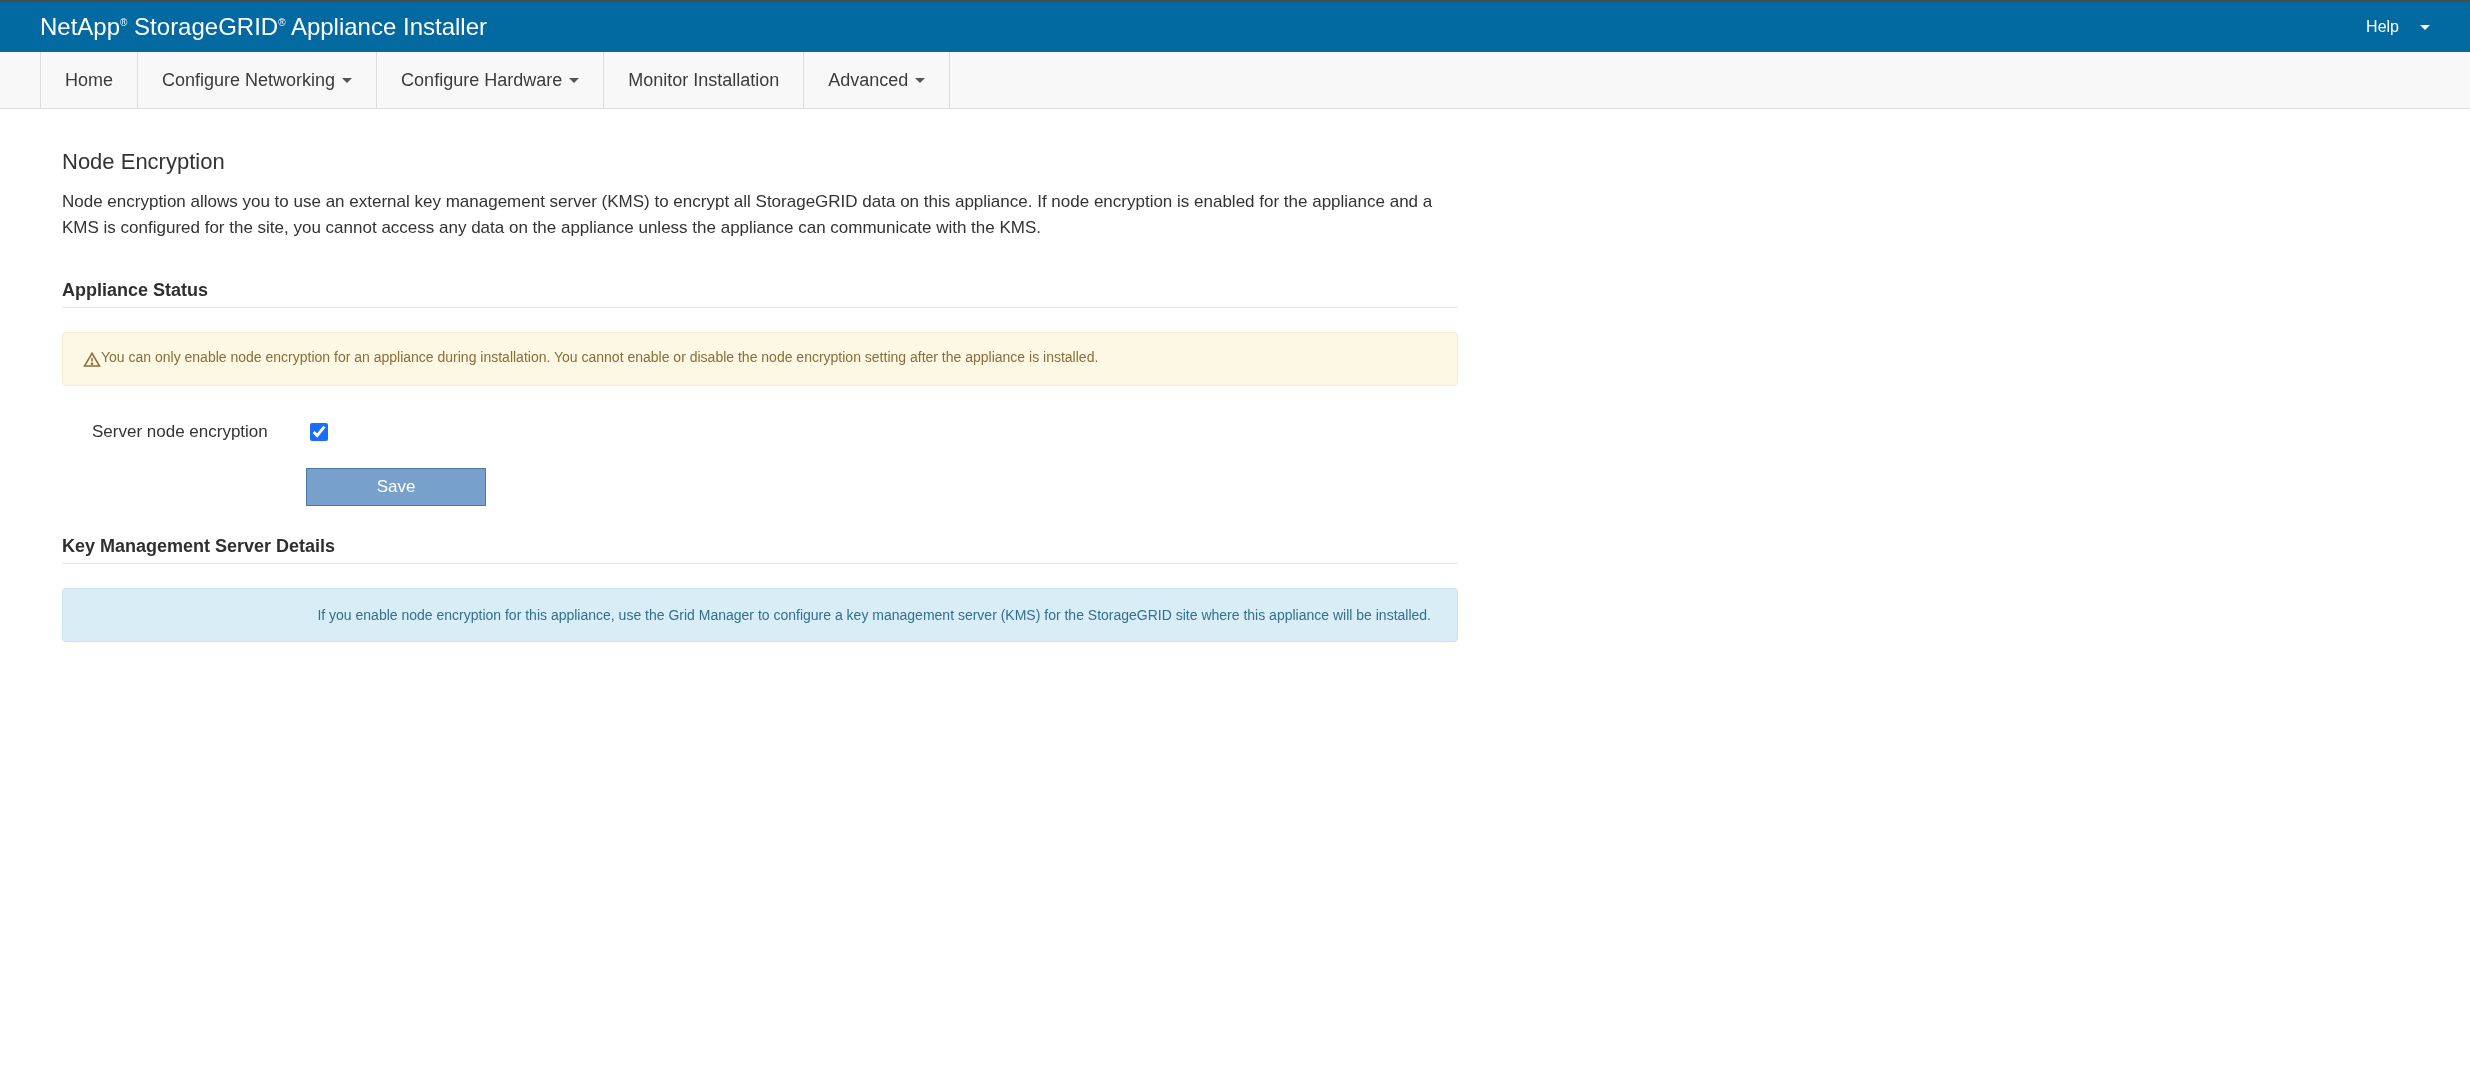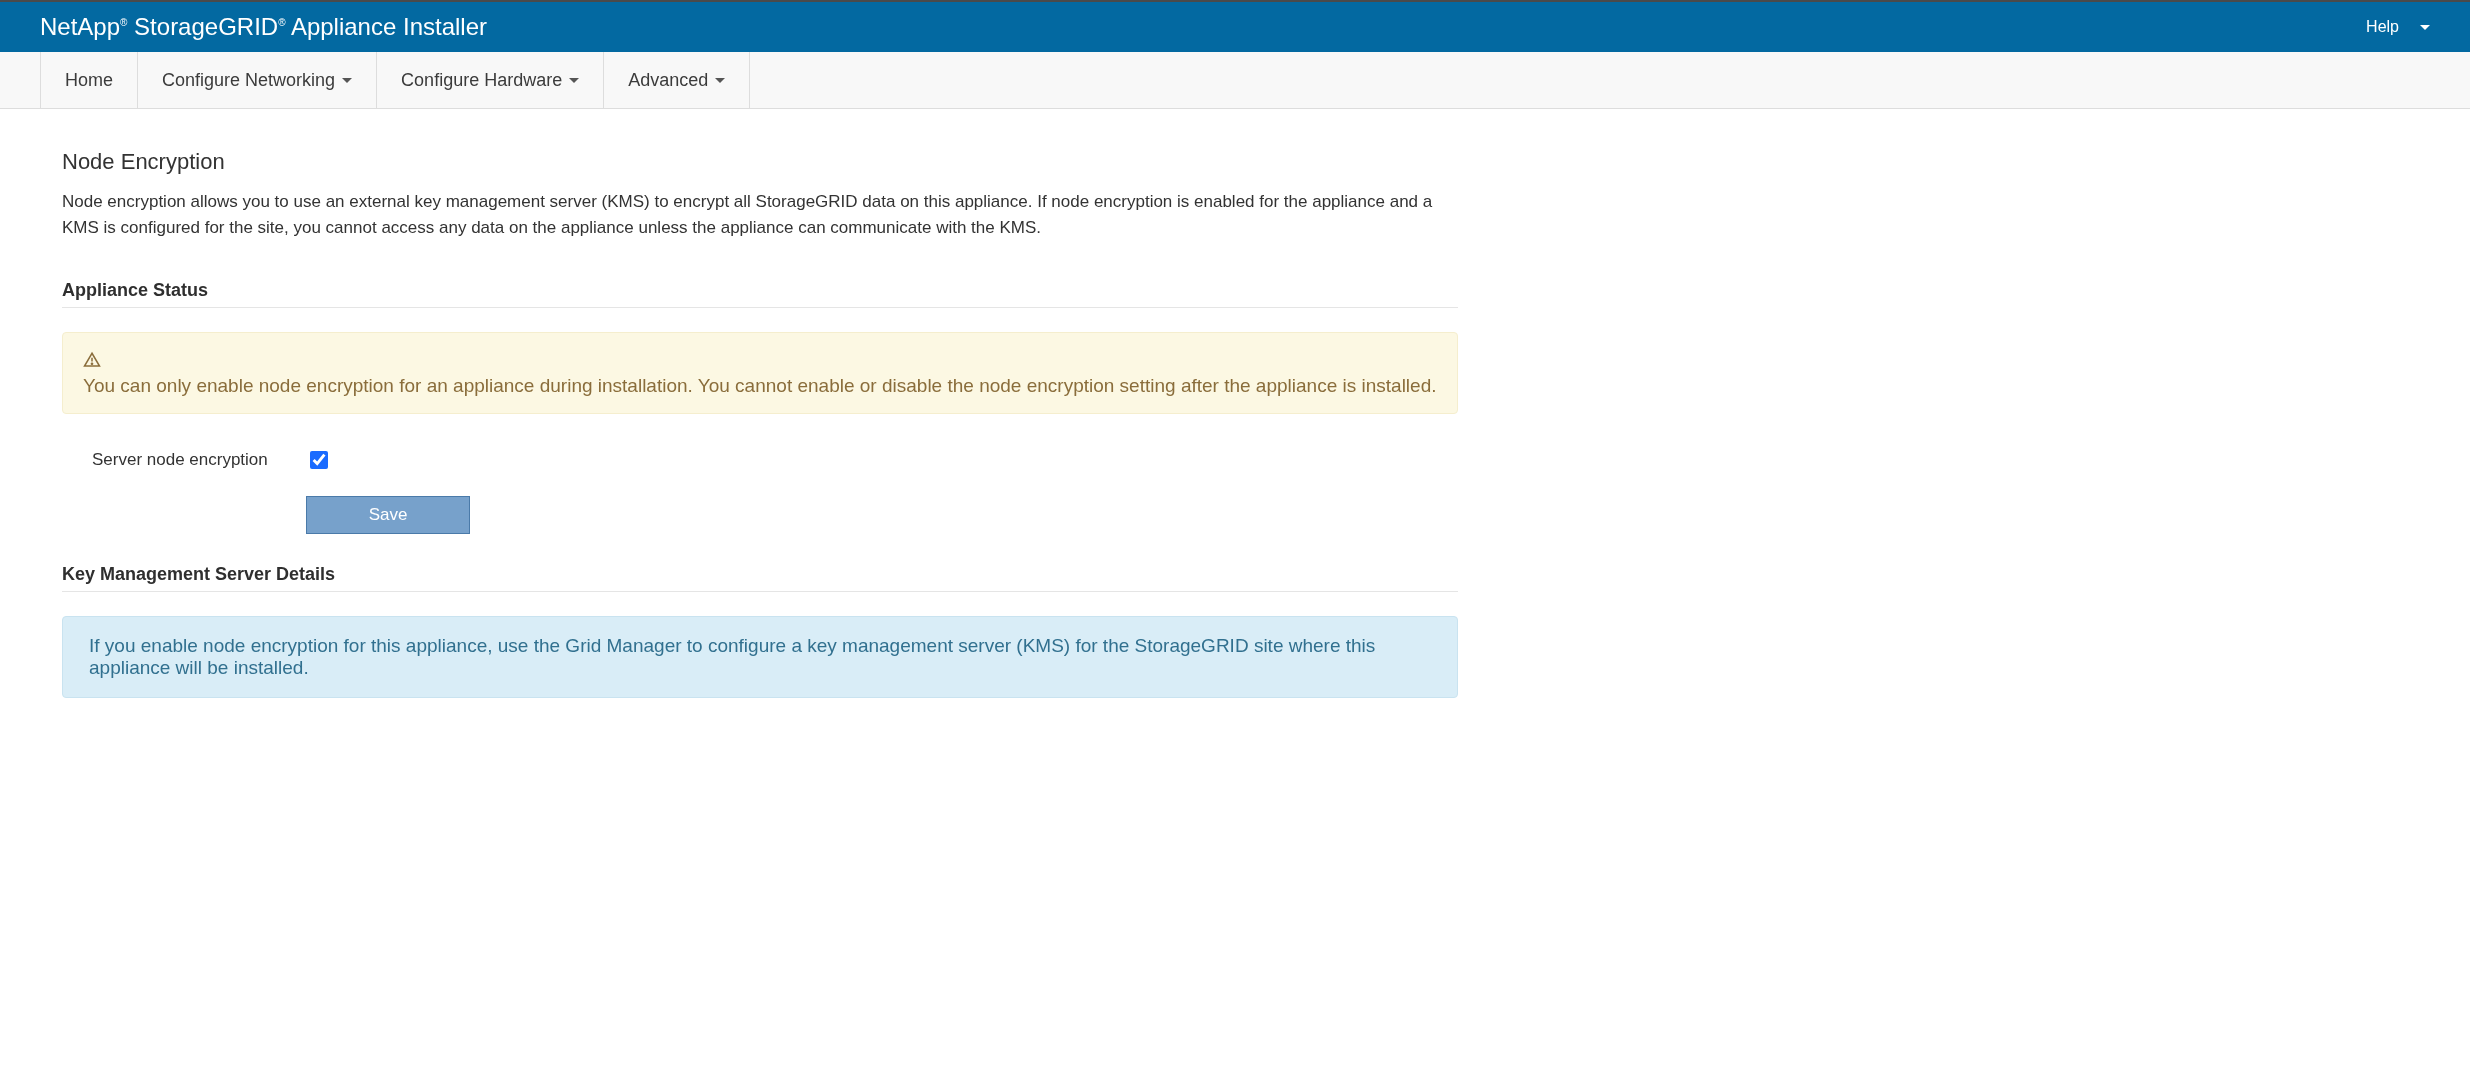--- a/index.html
+++ b/index.html
@@ -63,26 +63,24 @@
 
   .section-title {
     font-size: 18px; font-weight: 700; color: #2f2f2f;
     margin: 0 0 6px 0;
   }
   .section-rule { border: none; border-top: 1px solid #e5e5e5; margin: 0 0 24px 0; }
 
   .alert {
     padding: 16px 20px;
     border-radius: 4px;
-    font-size: 19px;
+    font-size: 14px;
     display: flex;
     align-items: flex-start;
-    gap: 6px;
     margin-bottom: 34px;
-    flex-direction: column;
   }
   .alert-warning {
     background: #fcf8e3;
     color: #8a6d3b;
     border: 1px solid #f5eece;
   }
   .alert-info {
     background: #d9edf7;
     color: #31708f;
     border: 1px solid #c9e3f0;
@@ -113,21 +111,21 @@
     accent-color: #1a6bff;
     cursor: pointer;
   }
   .btn-row { padding-left: 244px; margin-bottom: 30px; }
   .btn {
     background: #77a1cb;
     color: #fff;
     border: 1px solid #4a7aa9;
     font-size: 17px;
     padding: 8px 8px;
-    width: 164px;
+    width: 180px;
     text-align: center;
     cursor: pointer;
   }
 </style>
 </head>
 <body>
 
 <div class="topbar">
   <div class="brand">
     <span>NetApp</span><sup>®</sup><span> StorageGRID</span><sup>®</sup><span> Appliance Installer</span>
@@ -142,20 +140,23 @@
   <div class="nav-item">
     <span>Home</span>
   </div>
   <div class="nav-item">
     <span>Configure Networking</span>
     <span class="caret"></span>
   </div>
   <div class="nav-item">
     <span>Configure Hardware</span>
     <span class="caret"></span>
+  </div>
+  <div class="nav-item">
+    <span>Monitor Installation</span>
   </div>
   <div class="nav-item">
     <span>Advanced</span>
     <span class="caret"></span>
   </div>
 </div>
 
 <div class="content">
   <h1 class="page-title">Node Encryption</h1>
   <p class="page-desc">Node encryption allows you to use an external key management server (KMS) to encrypt all StorageGRID data on this appliance. If node encryption is enabled for the appliance and a KMS is configured for the site, you cannot access any data on the appliance unless the appliance can communicate with the KMS.</p>

